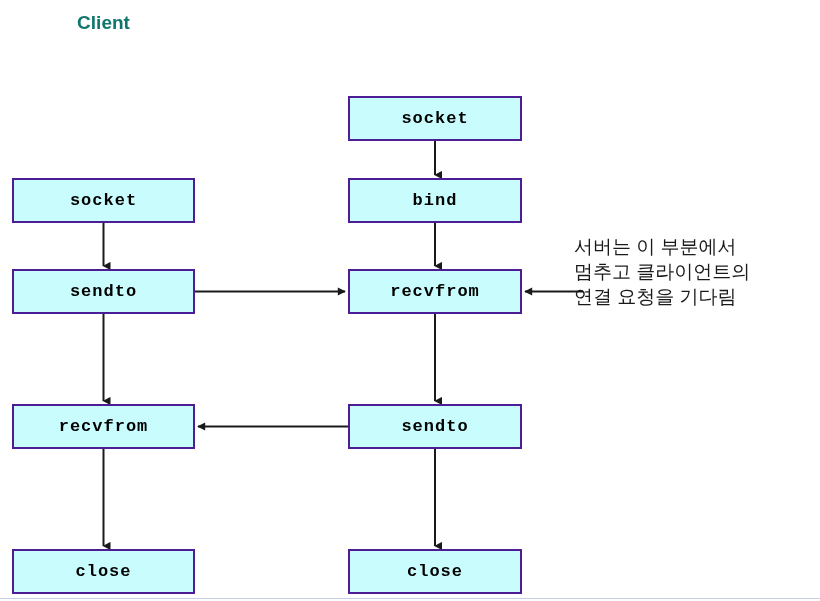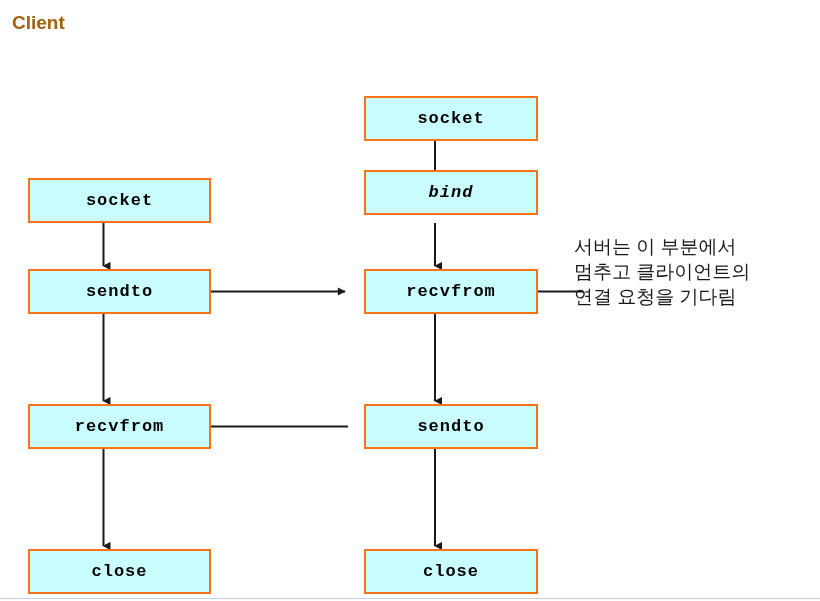--- a/index.html
+++ b/index.html
@@ -22,56 +22,55 @@
     width: 820px;
     height: 601px;
   }
 
   
   .col-heading {
     position: absolute;
     font-family: "Liberation Sans", sans-serif;
     font-size: 19px;
     font-weight: bold;
-    color: #a16207;
-    text-align: left;
+    color: #0f766e;
+    text-align: center;
     white-space: nowrap;
   }
   #heading-client { left: 12px;  top: 12px; width: 183px; }
   #heading-server { left: 348px; top: 12px; width: 174px; }
 
   
   .proc-box {
     position: absolute;
     box-sizing: border-box;
     background: #c9fdfd;
-    border: 2px solid #f97316;
+    border: 2px solid #4c1d95;
     font-family: "Liberation Mono", monospace;
     font-size: 17px;
     font-weight: bold;
     color: #000000;
     display: flex;
     align-items: center;
     justify-content: center;
     letter-spacing: 1px;
     white-space: nowrap;
-    margin-left: 16px;
   }
   .client-box { left: 12px;  width: 183px; height: 45px; }
   .server-box { left: 348px; width: 174px; height: 45px; }
 
   
   #box-client-socket   { top: 178px; }
   #box-client-sendto   { top: 269px; }
   #box-client-recvfrom { top: 404px; }
   #box-client-close    { top: 549px; }
 
   
   #box-server-socket   { top: 96px;  }
-  #box-server-bind     { top: 170px; font-style: italic; }
+  #box-server-bind     { top: 178px; }
   #box-server-recvfrom { top: 269px; }
   #box-server-sendto   { top: 404px; }
   #box-server-close    { top: 549px; }
 
   
   #annotation-text {
     position: absolute;
     left: 574px;
     top: 234px;
     width: 225px;

